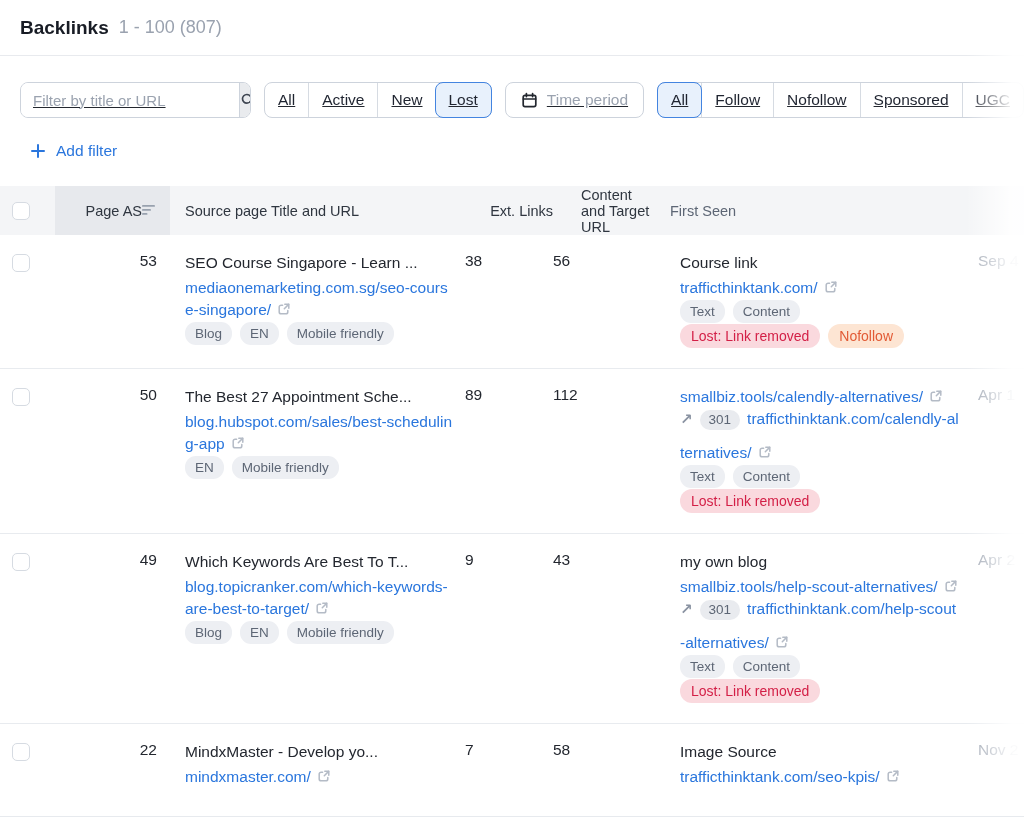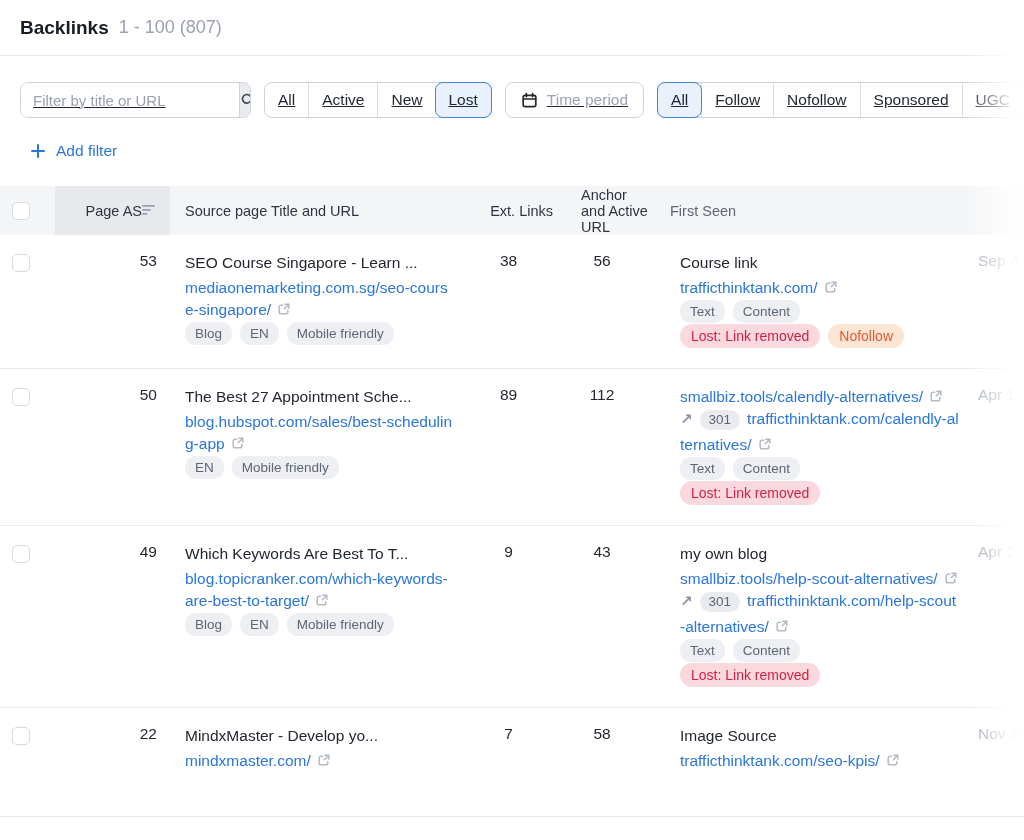--- a/index.html
+++ b/index.html
@@ -40,35 +40,35 @@
   .th-num { justify-content:flex-end; }
   .th-anchor { padding-left:28px; }
   .th-date { padding-left:18px; color:#5d6675; position:relative; }
 
   .trow { border-bottom:1px solid #e8ebef; font-size:15.5px; }
   .trow:last-child { border-bottom:0; }
   .c-check { padding:19px 0 0 12px; }
   .checkbox { display:inline-block; width:18px; height:18px; border:1.5px solid #d6dbe2; border-radius:5px; background:#fff; cursor:pointer; }
   .c-as { text-align:right; padding:17px 13px 0 0; color:#23272f; }
   .c-source { padding:17px 10px 20px 15px; }
-  .c-ext, .c-int { text-align:center; padding:17px 1px 0 0; color:#23272f; }
+  .c-ext, .c-int { text-align:left; padding:17px 1px 0 0; color:#23272f; }
   .c-anchor { padding:17px 0 20px 28px; }
   .c-date { padding:17px 0 0 18px; color:#9aa2af; white-space:nowrap; }
 
   .title-line { line-height:22px; margin-bottom:3px; white-space:nowrap; overflow:hidden; }
   .url-line { line-height:22px; }
   a.link { color:var(--accent); text-decoration:none; word-break:break-all; cursor:pointer; }
   .ext-ic { display:inline-block; margin-left:6px; vertical-align:-1px; cursor:pointer; }
   .tags { margin-top:1px; display:flex; flex-wrap:wrap; gap:8px; align-items:flex-start; }
   .tag { display:inline-block; background:#edeff3; color:#5d6675; font-size:13.5px; line-height:19px; padding:2px 10px; border-radius:11px; white-space:nowrap; }
   .pill-lost { display:inline-block; background:var(--lost-bg); color:var(--lost-text); font-size:14px; line-height:19px; padding:2.5px 11px; border-radius:12px; white-space:nowrap; }
   .pill-nofollow { display:inline-block; background:var(--nofollow-bg); color:var(--nofollow-text); font-size:14px; line-height:19px; padding:2.5px 11px; border-radius:12px; white-space:nowrap; }
   .redirect-line { line-height:22px; }
   .r-arrow { color:#8a93a2; font-weight:700; font-size:15px; margin-right:3px; }
-  .code-pill { display:inline-block; background:#e9ebef; color:#5d6675; font-size:13.5px; line-height:18px; padding:1px 9px; border-radius:10px; margin:0 7px 4px 4px; }
+  .code-pill { display:inline-block; background:#e9ebef; color:#5d6675; font-size:13.5px; line-height:18px; padding:1px 9px; border-radius:10px; margin:0 7px 12px 4px; }
 
   
   .fade-right { position:absolute; top:0; right:0; bottom:0; width:58px; pointer-events:none; z-index:5;
     background:linear-gradient(to right, rgba(255,255,255,0), rgba(255,255,255,0.95) 80%); }
   .fade-bottom { position:absolute; left:0; right:0; bottom:4px; height:26px; pointer-events:none; z-index:5;
     background:linear-gradient(to bottom, rgba(255,255,255,0), rgba(255,255,255,0.85)); }
   .bottom-line { position:absolute; left:0; right:0; bottom:3px; height:1px; background:#e7eaee; z-index:6; }
 
   svg { display:block; }
 </style>
@@ -140,21 +140,21 @@
         <span>
           <svg width="15" height="13" viewBox="0 0 15 13" fill="#98a1ae">
             <rect x="0" y="1" width="13" height="1.8" rx="0.9"></rect>
             <rect x="0" y="5" width="9" height="1.8" rx="0.9"></rect>
             <rect x="0" y="9" width="5.5" height="1.8" rx="0.9"></rect>
           </svg>
         </span>
       </div>
       <div class="th-source">Source page Title and URL</div>
       <div class="th-num">Ext. Links</div>
-      <div class="th-anchor">Anchor and Active URL</div>
+      <div class="th-anchor">Content and Target URL</div>
       <div class="th-date">
         <span>First Seen</span>
 
       </div>
     </div>
     <div id="rows">
   <div class="grid trow">
     <div class="c-check"><span class="checkbox"></span></div>
     <div class="c-as">53</div>
     <div class="c-source">

